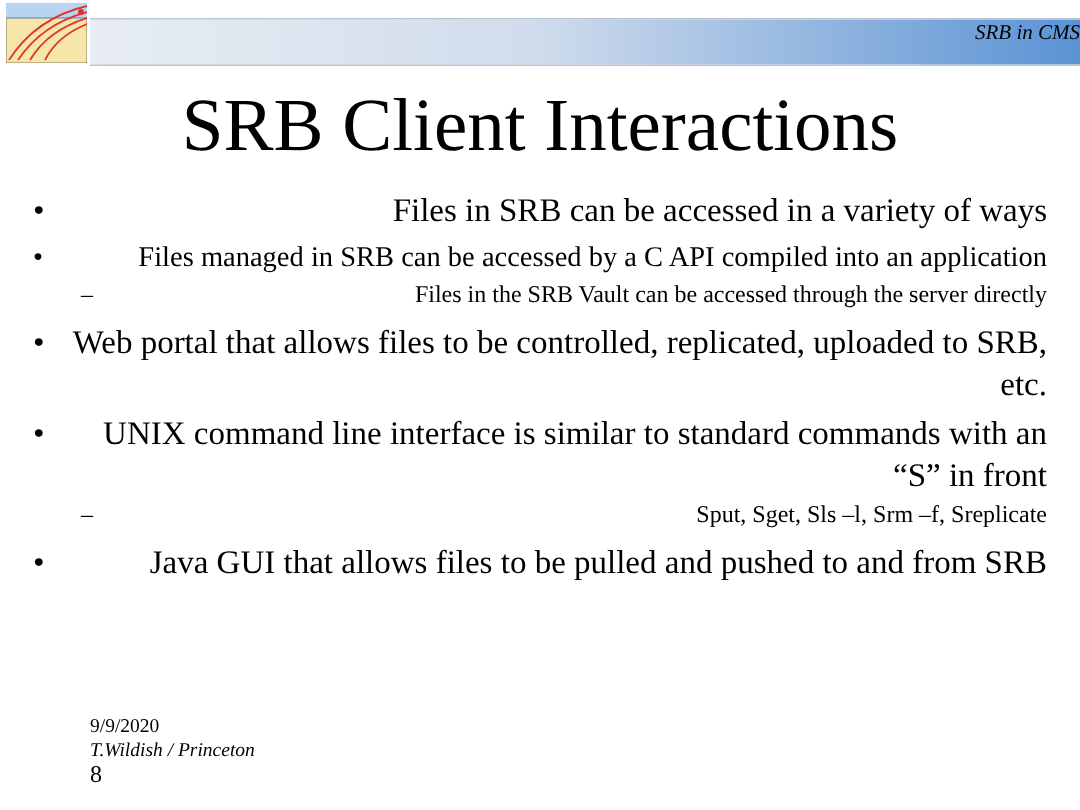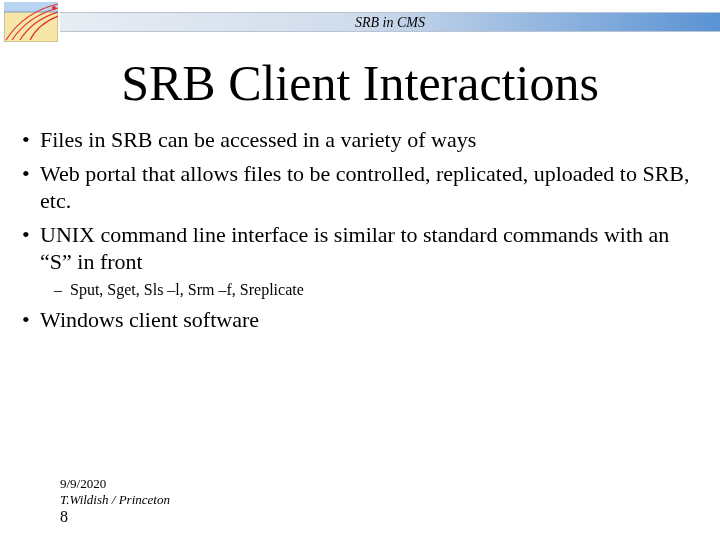--- a/index.html
+++ b/index.html
@@ -22,38 +22,39 @@
     left: 4px;
     top: 2px;
     width: 54px;
     height: 40px;
   }
   .title-strip {
     position: absolute;
     left: 60px;
     right: 0;
     top: 12px;
-    height: 20px;
+    height: 32px;
     background: linear-gradient(to right, #e8edf3 0%, #d0dcec 45%, #5a93d4 100%);
     border-top: 1px solid #b8c4d4;
     border-bottom: 1px solid #b8c4d4;
-    text-align: center;
+    text-align: right;
     font-style: italic;
     font-size: 14px;
     line-height: 20px;
   }
   .slide-title {
     text-align: center;
     font-size: 50px;
     margin-top: 10px;
     margin-bottom: 14px;
     font-weight: normal;
   }
   .content {
     padding: 0 22px 0 22px;
+    text-align: right;
   }
   ul { list-style: none; }
   .lvl1 > li {
     font-size: 22px;
     line-height: 1.25;
     margin-bottom: 6px;
     padding-left: 18px;
     position: relative;
   }
   .lvl1 > li::before {
@@ -112,25 +113,28 @@
     <circle cx="50" cy="6" r="2" fill="#d33"></circle>
   </svg>
   <div class="title-strip">SRB in CMS</div>
 </div>
 
 <h1 class="slide-title">SRB Client Interactions</h1>
 
 <div class="content">
   <ul class="lvl1" id="bullet-root">
       <li><span>Files in SRB can be accessed in a variety of ways</span></li>
+      <li class="small"><span>Files managed in SRB can be accessed by a C API compiled into an application</span><ul class="lvl2">
+          <li>Files in the SRB Vault can be accessed through the server directly</li>
+        </ul></li>
       <li><span>Web portal that allows files to be controlled, replicated, uploaded to SRB, etc.</span></li>
       <li><span>UNIX command line interface is similar to standard commands with an “S” in front</span><ul class="lvl2">
           <li>Sput, Sget, Sls –l, Srm –f, Sreplicate</li>
         </ul></li>
-      <li><span>Windows client software</span></li>
+      <li><span>Java GUI that allows files to be pulled and pushed to and from SRB</span></li>
     </ul>
 </div>
 
 <div class="footer">
   <span class="date">9/9/2020</span>
   <span class="author">T.Wildish / Princeton</span>
   <span class="pagenum">8</span>
 </div>
 
 </body></html>

